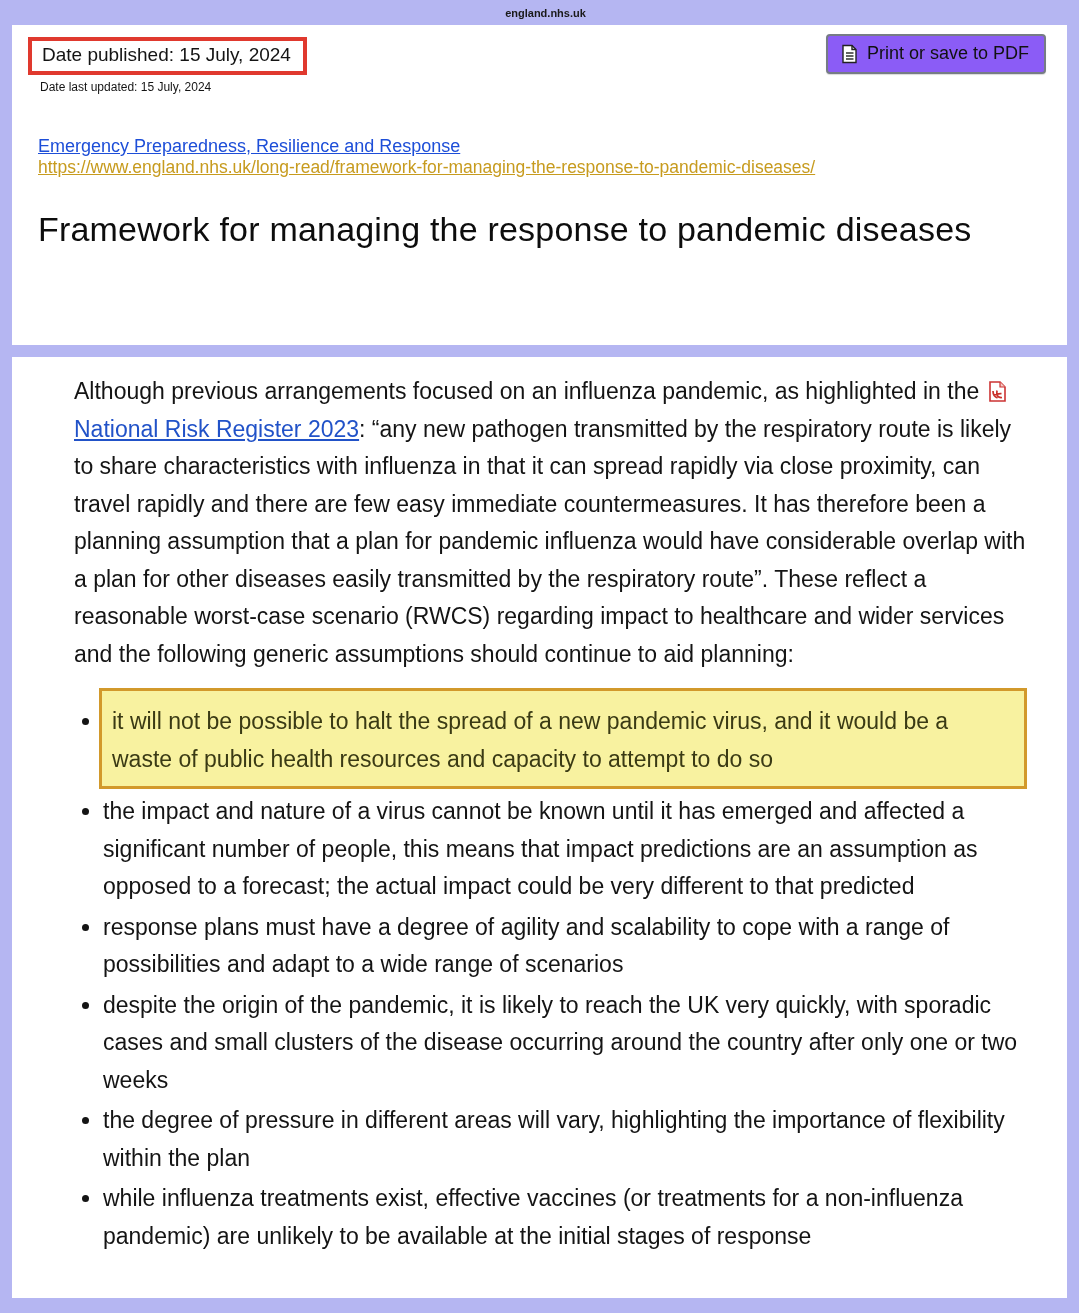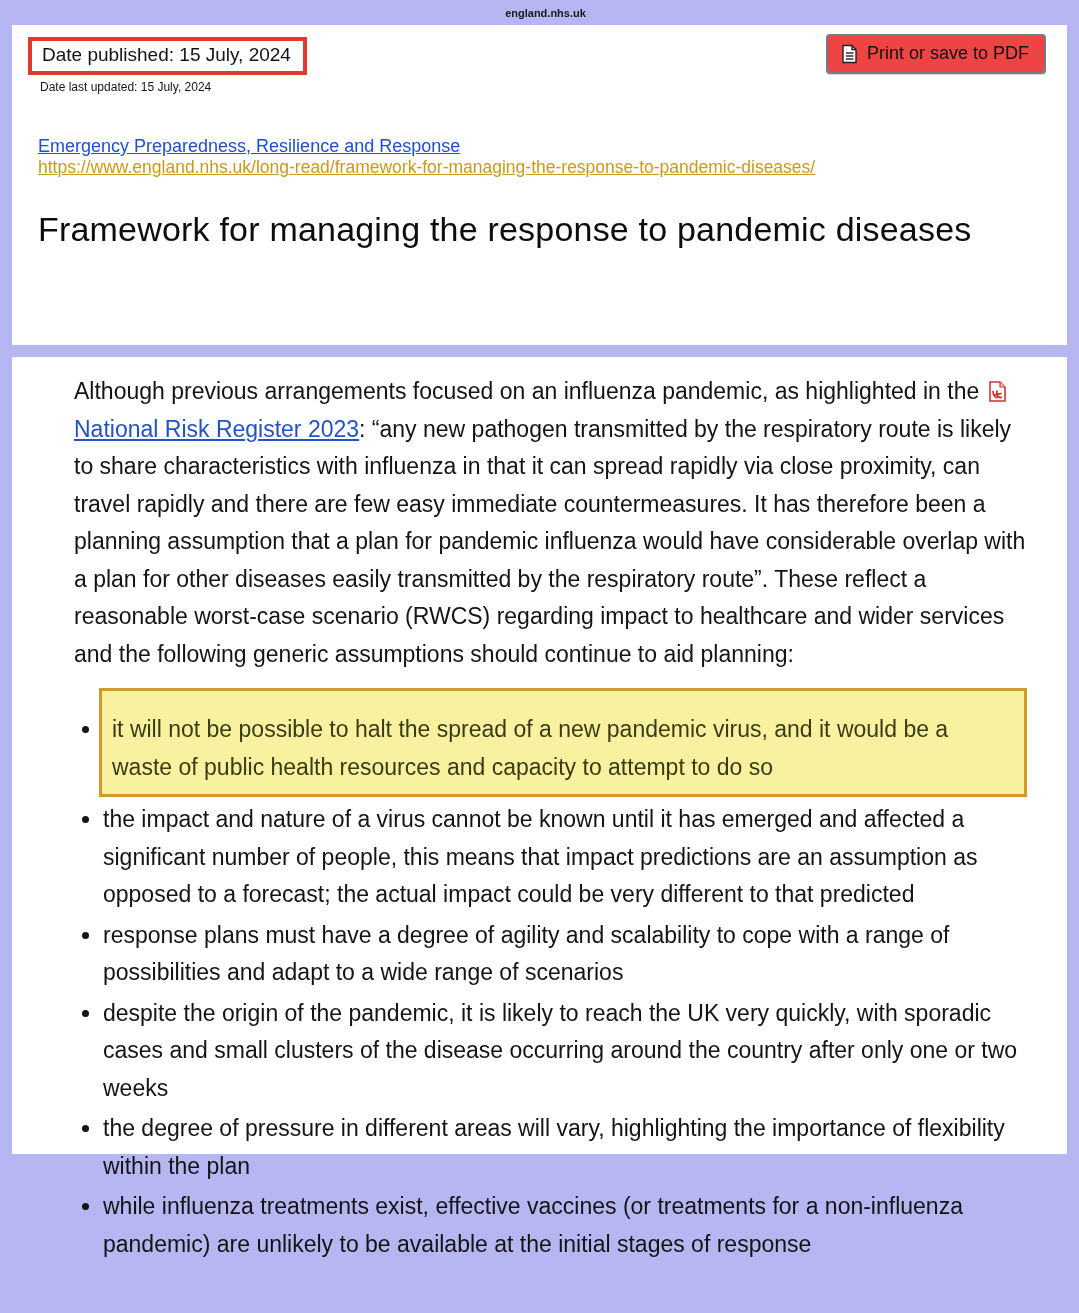--- a/index.html
+++ b/index.html
@@ -22,41 +22,41 @@
     color: #1a1a1a;
     padding-left: 12px;
   }
   .panel {
     background: #ffffff;
     margin: 0 12px;
     position: relative;
   }
   .panel-header { height: 320px; padding: 12px 0 0 26px; }
   .panel-gap { height: 12px; }
-  .panel-body { height: 797px; padding: 16px 40px 0 62px; }
+  .panel-body { height: 941px; padding: 16px 40px 0 62px; }
 
   
   .date-box {
     display: inline-block;
     border: 4px solid #e0392e;
     padding: 3px 12px 5px 10px;
     margin-left: -10px;
     font-size: 19px;
   }
   .date-row { font-size: 12px; margin-top: 5px; padding-left: 2px; }
   .date-label { font-weight: normal; }
 
   .pdf-btn {
     position: absolute;
     top: 9px;
     right: 21px;
     display: inline-flex;
     align-items: center;
     gap: 9px;
-    background: #ef4444;
+    background: #8b5cf6;
     border: 2px solid #767c85;
     border-radius: 4px;
     padding: 7px 15px 8px 13px;
     font-size: 18px;
     font-family: inherit;
     color: #111;
     cursor: pointer;
     box-shadow: 0 1px 1px rgba(0,0,0,0.15);
   }
   .doc-icon { width: 17px; height: 20px; flex: 0 0 auto; }
@@ -100,21 +100,21 @@
     margin-top: 15px;
     padding-left: 29px;
     font-size: 23px;
     line-height: 37.5px;
   }
   ul.assumptions li { margin-bottom: 3px; }
   ul.assumptions li.highlight > span {
     display: block;
     background: #f8f2a0;
     border: 3px solid #d2992b;
-    padding: 20px 12px 8px 10px;
+    padding: 12px 12px 8px 10px;
     margin-left: -4px;
     margin-bottom: 4px;
     color: #3a3a14;
   }
 </style>
 </head>
 <body>
 
 <div class="topbar">
   <span>england.nhs.uk</span>

